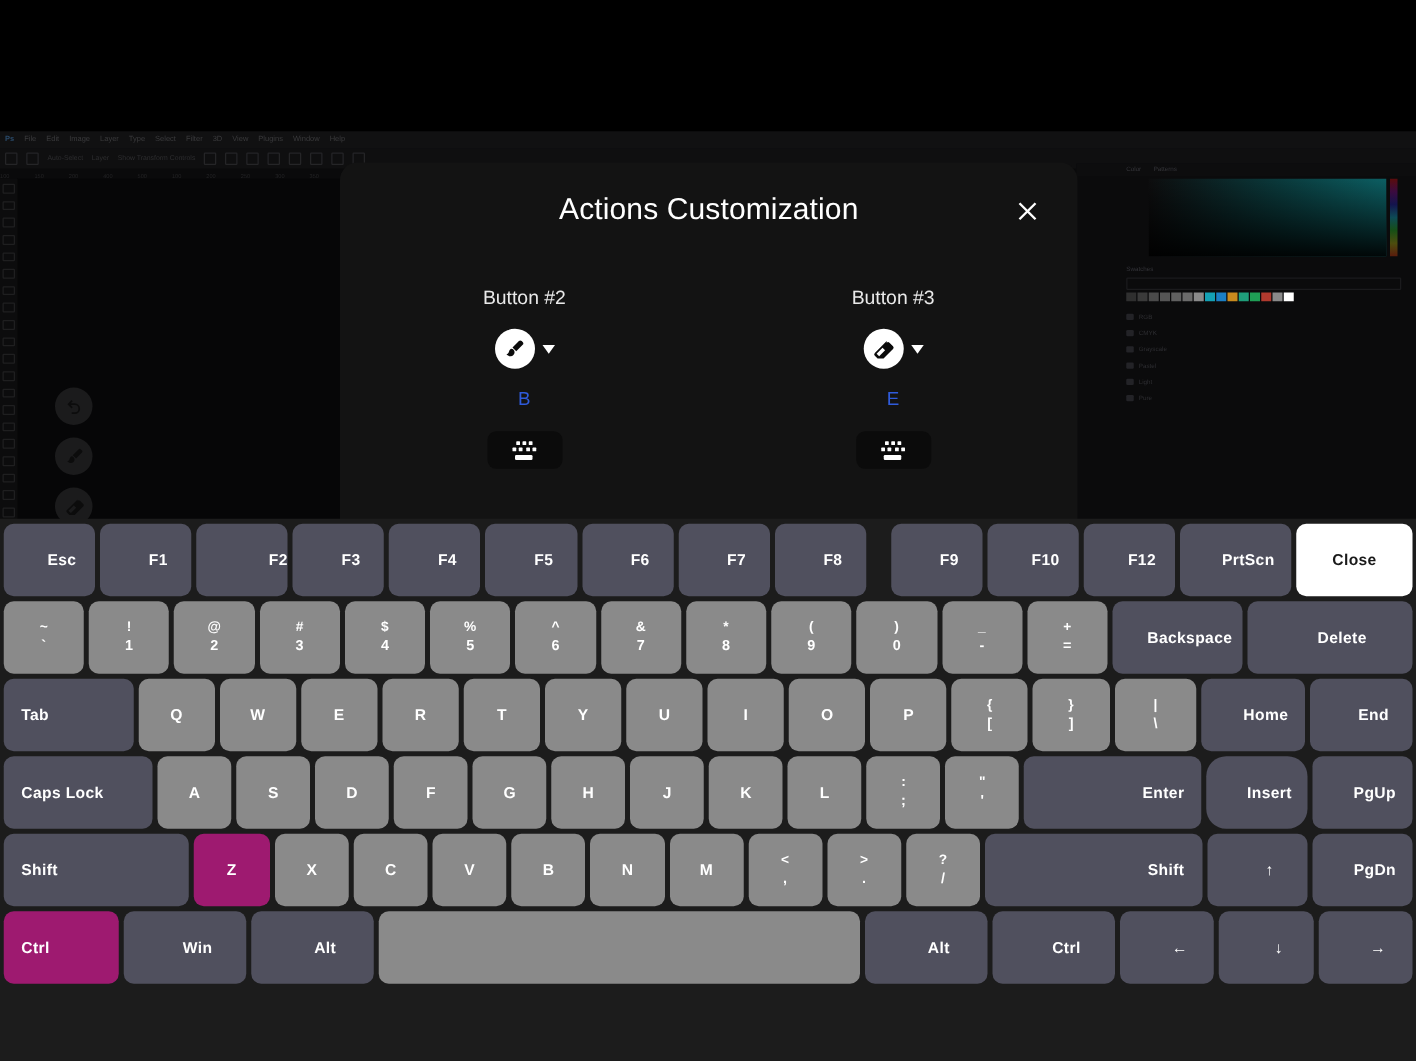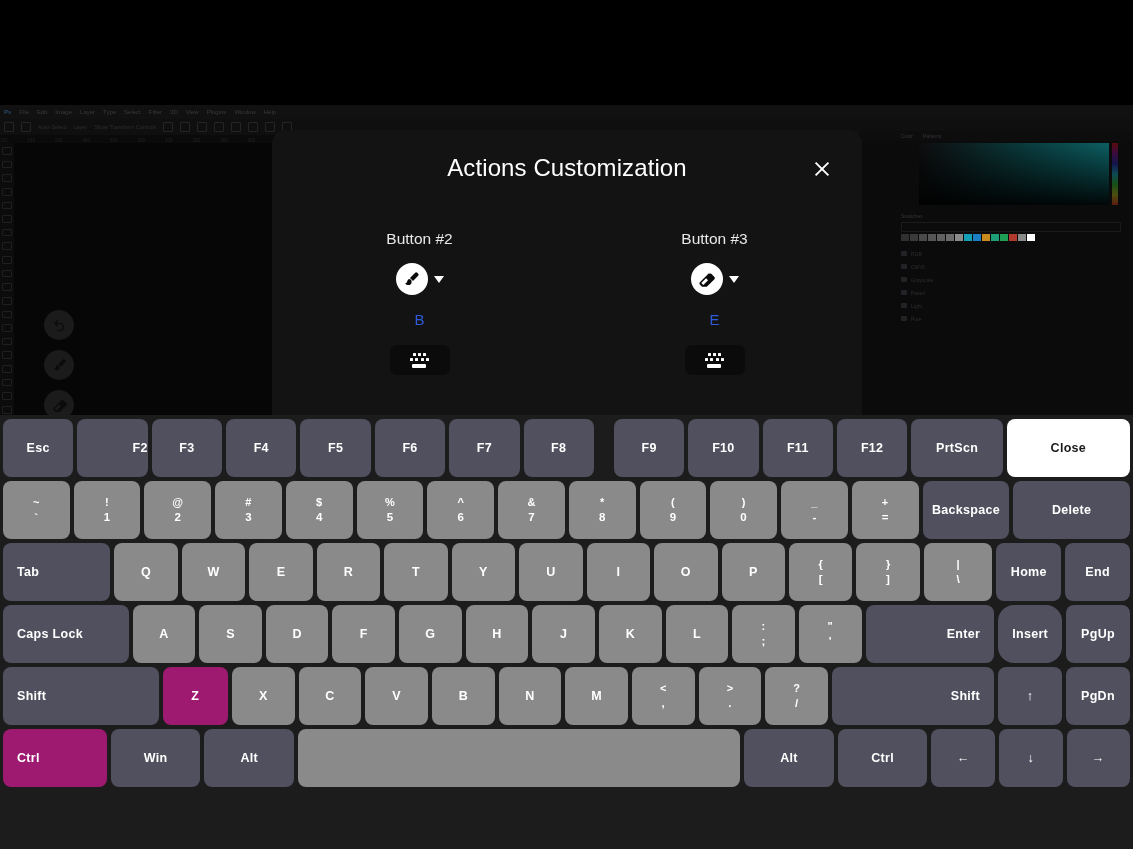--- a/index.html
+++ b/index.html
@@ -80,21 +80,21 @@
   
   #keyboard{position:absolute;left:0;top:415px;width:1133px;height:434px;background:#1c1c1c;z-index:30;}
   .kbrow{display:flex;gap:4px;padding:0 3px;margin-bottom:4px;}
   .kbrow:first-child{padding-top:4px;}
   .key{
     height:58px;border-radius:8px;background:#8a8a8a;color:#fff;
     display:flex;align-items:center;justify-content:center;
     font-size:12.5px;font-weight:bold;letter-spacing:.3px;
     box-sizing:border-box;flex:1 1 0;min-width:0;cursor:pointer;user-select:none;
   }
-  .key.dark{background:#50505e;}
+  .key.dark{background:#50505e;padding-left:20px;}
   .key.white{background:#fff;color:#1a1a1a;}
   .key.hl{background:#9e1a70;}
   .key.dual{flex-direction:column;justify-content:center;gap:4px;}
   .key.dual .up{font-size:11px;font-weight:bold;line-height:1;}
   .key.dual .lo{font-size:11.5px;font-weight:bold;line-height:1;}
   .key.alignL{justify-content:flex-start;padding-left:14px;}
   .key.alignR{justify-content:flex-end;padding-right:14px;}
   .key.space{background:#8a8a8a;}
 </style>
 </head>
@@ -321,20 +321,23 @@
     </div>
 
   </div>
 </div>
 
 <div id="keyboard">
     <div class="kbrow">
       <div class="key dark" style="flex-grow: 1; flex-basis: 0px;">
         <span>Esc</span>
       </div>
+      <div class="key dark" style="flex-grow: 1; flex-basis: 0px;">
+        <span>F1</span>
+      </div>
       <div class="key dark" style="flex-grow: 1; flex-basis: 0px; justify-content: flex-end;">
         <span>F2</span>
       </div>
       <div class="key dark" style="flex-grow: 1; flex-basis: 0px;">
         <span>F3</span>
       </div>
       <div class="key dark" style="flex-grow: 1; flex-basis: 0px;">
         <span>F4</span>
       </div>
       <div class="key dark" style="flex-grow: 1; flex-basis: 0px;">
@@ -347,23 +350,20 @@
         <span>F7</span>
       </div>
       <div class="key dark" style="flex-grow: 1; flex-basis: 0px;">
         <span>F8</span>
       </div>
       <div class="key dark" style="flex-grow: 1; flex-basis: 0px; margin-left: 16px;">
         <span>F9</span>
       </div>
       <div class="key dark" style="flex-grow: 1; flex-basis: 0px;">
         <span>F10</span>
-      </div>
-      <div class="key dark" style="flex-grow: 1; flex-basis: 0px;">
-        <span>F11</span>
       </div>
       <div class="key dark" style="flex-grow: 1; flex-basis: 0px;">
         <span>F12</span>
       </div>
       <div class="key dark" style="flex-grow: 1.3; flex-basis: 0px;">
         <span>PrtScn</span>
       </div>
       <div class="key white" style="flex-grow: 1.75; flex-basis: 0px;">
         <span>Close</span>
       </div>

